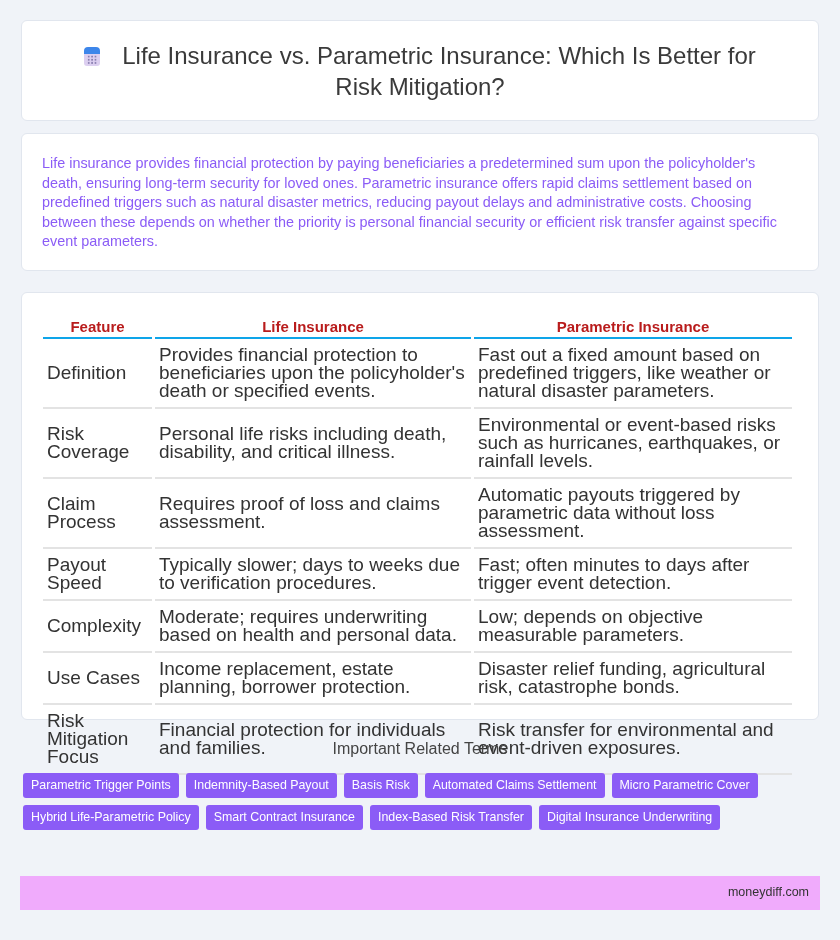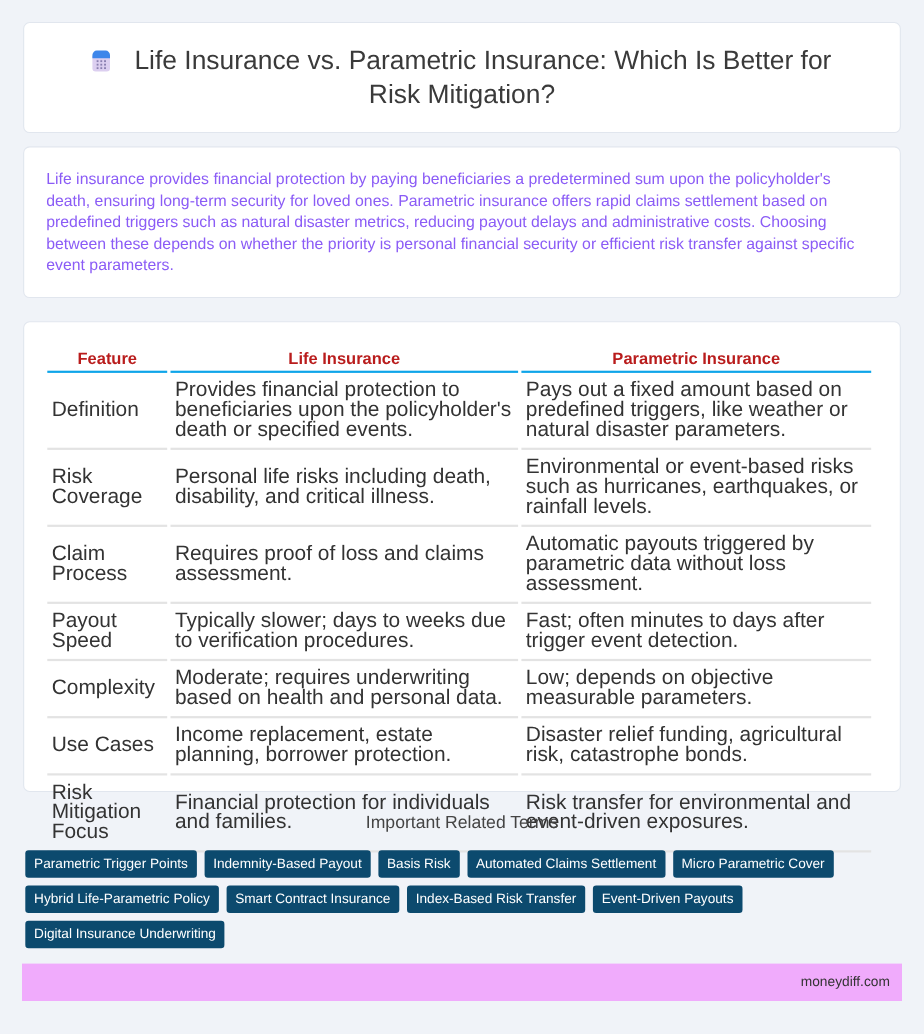--- a/index.html
+++ b/index.html
@@ -16,21 +16,21 @@
     .summary-card { top: 133px; height: 138px; padding: 20px 20px; }
     .summary-text { font-size: 14.4px; line-height: 19.6px; color: #8b5cf6; }
     .table-card { top: 292px; height: 428px; padding: 22px 21px; }
     table { width: 755px; border-collapse: separate; border-spacing: 3px 0; margin-left: -3px; }
     th { font-weight: bold; font-size: 15px; color: #b91c1c; text-align: center; padding: 3px 4px 2px; border-bottom: 2px solid #0ea5e9; }
     td { font-size: 19px; line-height: 18px; color: #333; padding: 7px 4px; border-bottom: 2px solid #e3e3e3; vertical-align: middle; }
     td.feat { width: 109px; margin-left: 21px; }
     td.life { width: 316px; }
     .related { position: absolute; top: 740px; left: 0; width: 840px; text-align: center; font-size: 16px; color: #444; }
     .tags { position: absolute; top: 773px; left: 23px; width: 800px; display: flex; flex-wrap: wrap; gap: 7px 7px; }
-    .tag { background: #0c4a6e; color: #ffffff; font-size: 12.4px; height: 25px; line-height: 25px; padding: 0 8px; border-radius: 3px; white-space: nowrap; }
+    .tag { background: #8b5cf6; color: #ffffff; font-size: 12.4px; height: 25px; line-height: 25px; padding: 0 8px; border-radius: 3px; white-space: nowrap; }
     .footer { position: absolute; top: 876px; left: 20px; width: 800px; height: 34px; background: #f0abfc; }
     .footer span { position: absolute; right: 11px; top: 9px; font-size: 12.5px; color: #333; }
   </style>
 </head>
 <body>
 
 <div class="card title-card">
   <h1 class="title-wrap" style="font-weight:normal;">
     <span class="title-icon">
       <span class="bot"></span><span class="top"></span><span class="dots"></span>
@@ -48,21 +48,21 @@
       <tr>
         <th>Feature</th>
         <th>Life Insurance</th>
         <th>Parametric Insurance</th>
       </tr>
     </thead>
     <tbody>
       <tr style="height:49px;">
         <td class="feat">Definition</td>
         <td class="life">Provides financial protection to beneficiaries upon the policyholder's death or specified events.</td>
-        <td>Pays out a fixed amount based on predefined triggers, like weather or natural disaster parameters.</td>
+        <td>Fast out a fixed amount based on predefined triggers, like weather or natural disaster parameters.</td>
       </tr>
       <tr>
         <td class="feat">Risk Coverage</td>
         <td class="life">Personal life risks including death, disability, and critical illness.</td>
         <td>Environmental or event-based risks such as hurricanes, earthquakes, or rainfall levels.</td>
       </tr>
       <tr>
         <td class="feat">Claim Process</td>
         <td class="life">Requires proof of loss and claims assessment.</td>
         <td>Automatic payouts triggered by parametric data without loss assessment.</td>
@@ -95,19 +95,18 @@
 
 <div class="tags">
   <span class="tag">Parametric Trigger Points</span>
   <span class="tag">Indemnity-Based Payout</span>
   <span class="tag">Basis Risk</span>
   <span class="tag">Automated Claims Settlement</span>
   <span class="tag">Micro Parametric Cover</span>
   <span class="tag">Hybrid Life-Parametric Policy</span>
   <span class="tag">Smart Contract Insurance</span>
   <span class="tag">Index-Based Risk Transfer</span>
-  <span class="tag">Event-Driven Payouts</span>
   <span class="tag">Digital Insurance Underwriting</span>
 </div>
 
 <div class="footer">
   <span>moneydiff.com</span>
 </div>
 
 </body></html>

